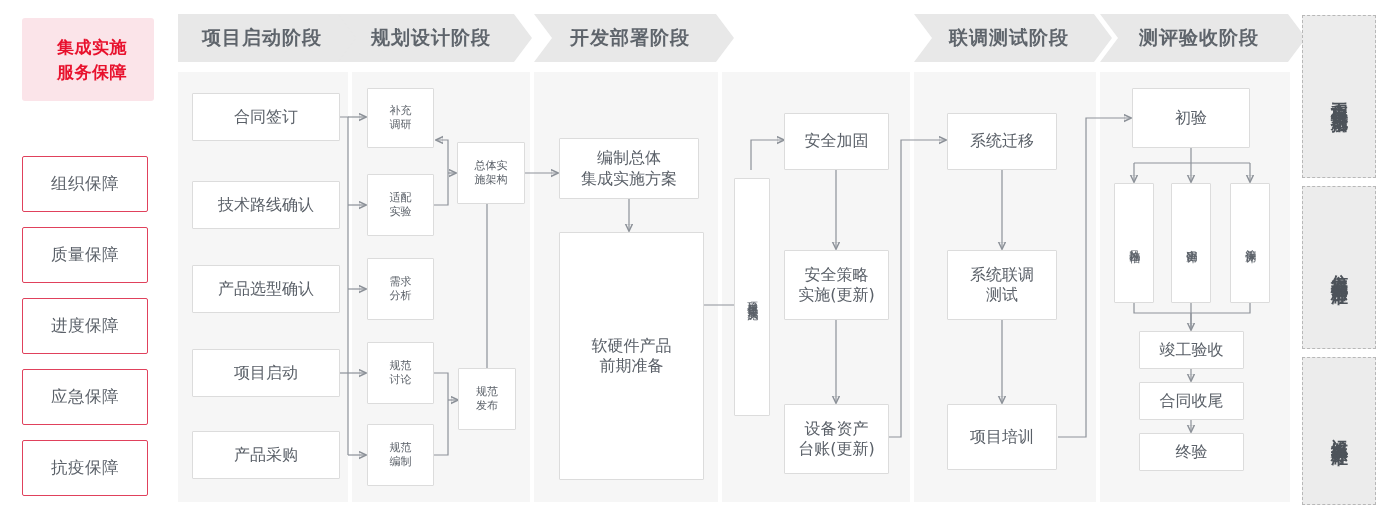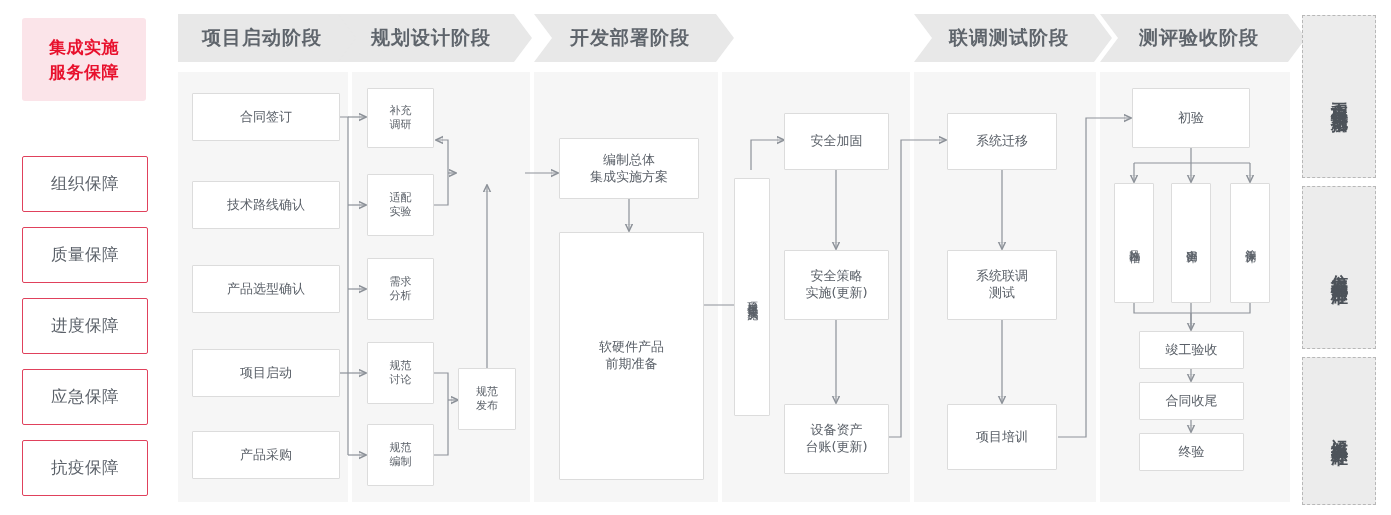--- a/index.html
+++ b/index.html
@@ -10,21 +10,21 @@
     overflow:hidden;
   }
   #root{position:relative;width:1391px;height:515px;}
 
   
   .lead-card{
     position:absolute;left:22px;top:18px;width:124px;height:83px;
     background:#fbe4e9;border-radius:3px;
     display:flex;align-items:center;justify-content:center;
     color:#e8112d;font-weight:bold;font-size:17px;line-height:1.45;
-    text-align:center;letter-spacing:.5px;
+    text-align:center;letter-spacing:.5px;padding-left:8px;
   }
   .guar-card{
     position:absolute;left:22px;width:124px;height:54px;
     background:#ffffff;border:1px solid #e0415c;border-radius:2px;
     display:flex;align-items:center;justify-content:center;
     color:#5a6068;font-size:16.5px;letter-spacing:.5px;
   }
 
   
   .band{position:absolute;top:72px;height:430px;background:#f6f6f6;}
@@ -41,21 +41,21 @@
   }
   .chev.both{
     clip-path:polygon(0 0, calc(100% - 18px) 0, 100% 50%, calc(100% - 18px) 100%, 0 100%, 18px 50%);
     padding-left:10px;padding-right:18px;
   }
 
   
   .node{
     position:absolute;background:#ffffff;border:1px solid #dcdcdc;
     display:flex;align-items:center;justify-content:center;
-    color:#5a6068;font-size:13px;line-height:1.28;text-align:center;
+    color:#5a6068;font-size:16px;line-height:1.28;text-align:center;
     box-sizing:border-box;border-radius:1px;
   }
   .node.sm{font-size:11px;}
   .node.vert{
     writing-mode:vertical-rl;text-orientation:upright;
     letter-spacing:1px;line-height:1.05;
   }
 
   
   .std{
@@ -221,20 +221,26 @@
       <div>规范</div>
       <div>讨论</div>
     </div>
   </div>
   <div class="node sm" style="left:367px;top:424px;width:67px;height:62px;">
     <div>
       <div>规范</div>
       <div>编制</div>
     </div>
   </div>
+  <div class="node sm" style="left:457px;top:142px;width:68px;height:62px;">
+    <div>
+      <div>总体实</div>
+      <div>施架构</div>
+    </div>
+  </div>
   <div class="node sm" style="left:458px;top:368px;width:58px;height:62px;">
     <div>
       <div>规范</div>
       <div>发布</div>
     </div>
   </div>
 
   <div class="node" style="left:559px;top:138px;width:140px;height:61px;">
     <div>
       <div>编制总体</div>

